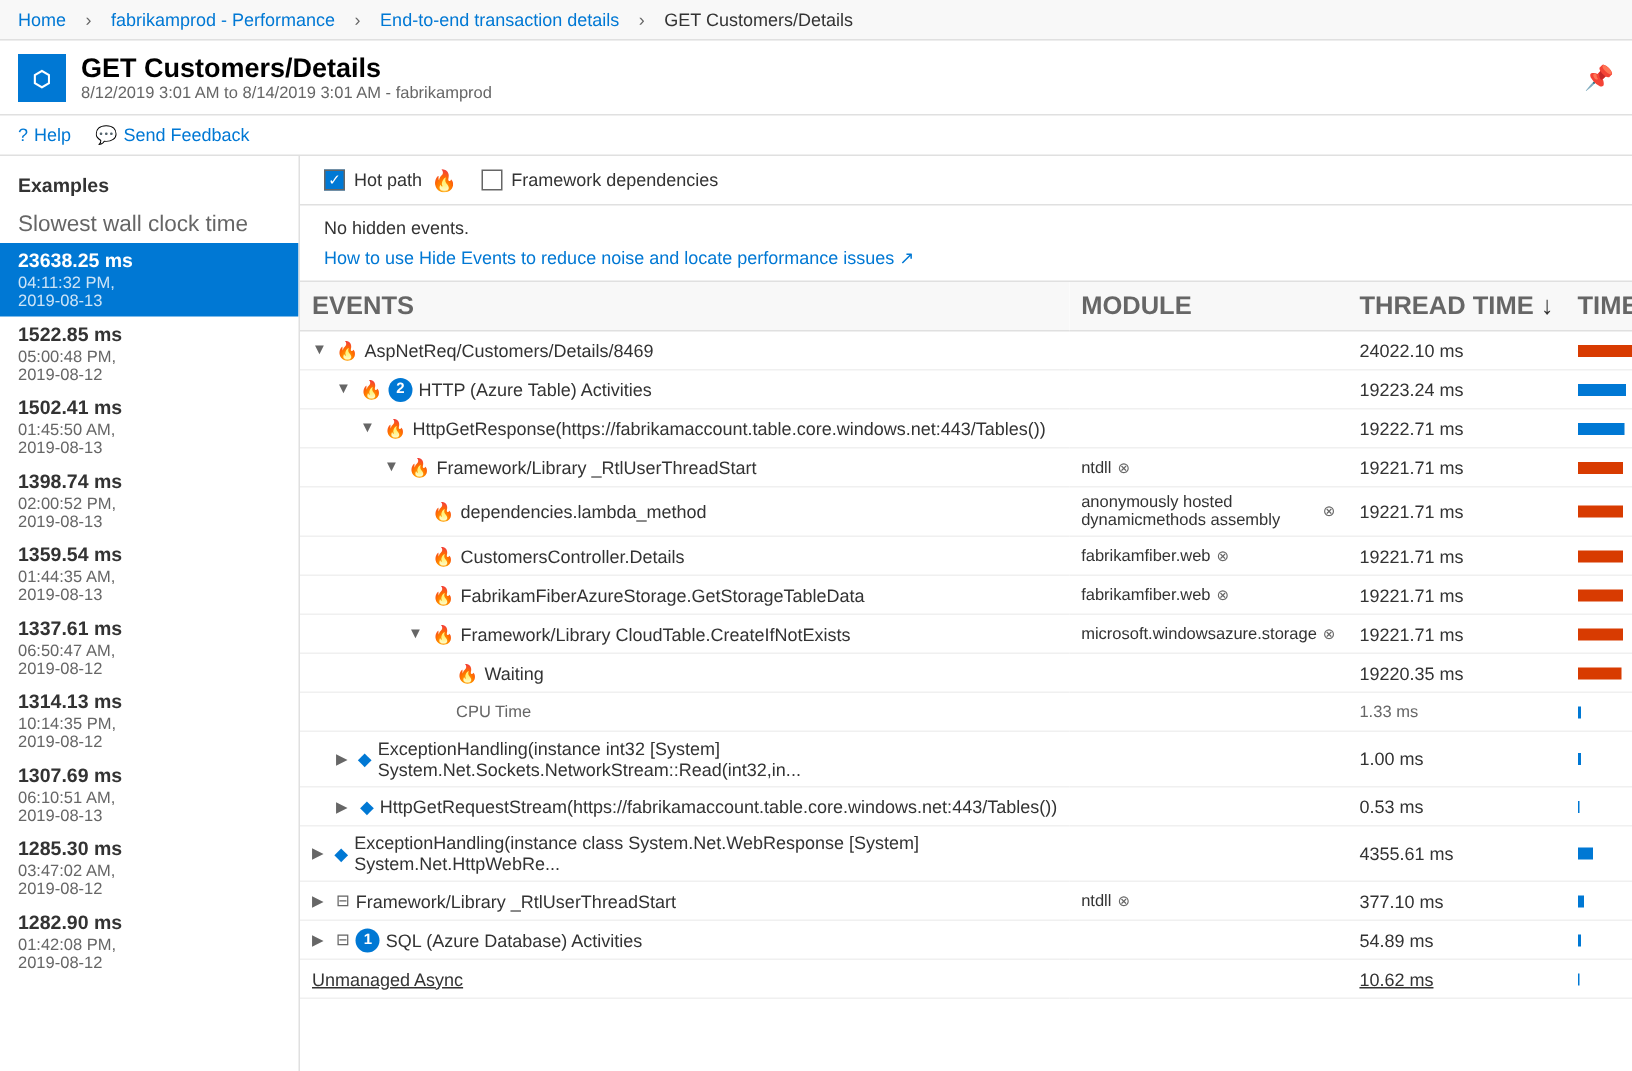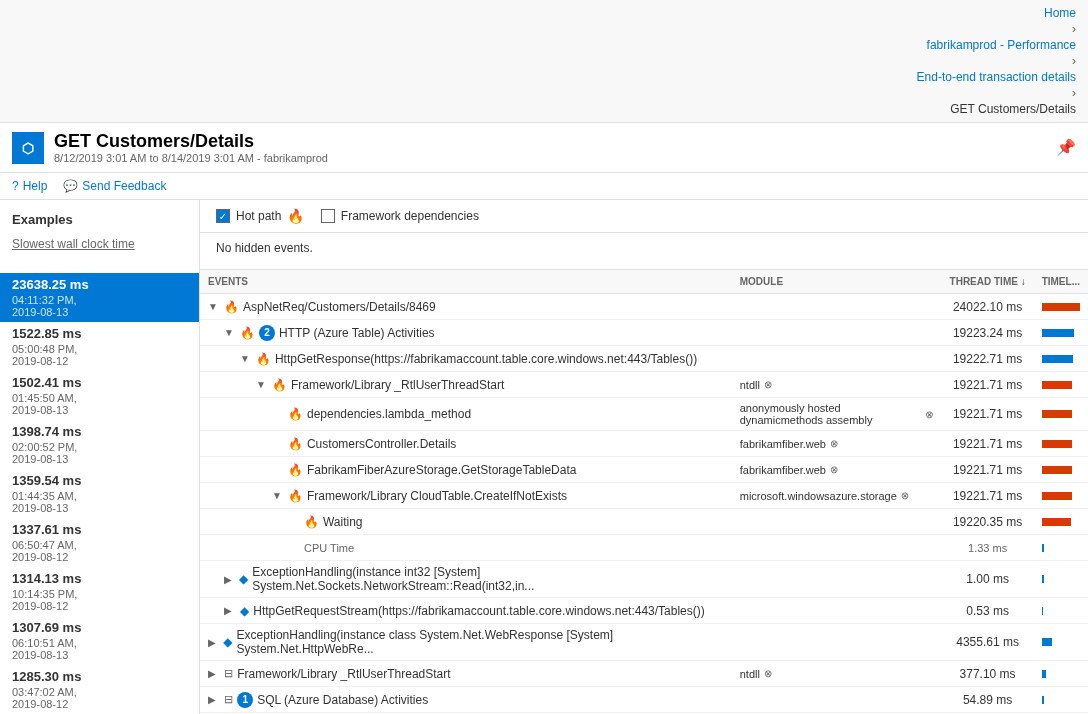--- a/index.html
+++ b/index.html
@@ -1,19 +1,19 @@
 <!DOCTYPE html>
 <html><head>
   <meta charset="utf-8">
   <style>
     * { box-sizing: border-box; margin: 0; padding: 0; }
     body { font-family: 'Segoe UI', Arial, sans-serif; font-size: 12px; color: #333; background: #fff; overflow: hidden; }
     
     
-    .breadcrumb { display: flex; align-items: flex-end; gap: 2px; padding: 6px 12px; font-size: 12px; color: #0078d4; background: #f8f8f8; border-bottom: 1px solid #e0e0e0; flex-direction: column; }
+    .breadcrumb { display: flex; align-items: flex-start; gap: 13px; padding: 6px 12px; font-size: 12px; color: #0078d4; background: #f8f8f8; border-bottom: 1px solid #e0e0e0; }
     .breadcrumb span { color: #666; }
     .breadcrumb a { color: #0078d4; text-decoration: none; cursor: pointer; }
     
     
     .header { display: flex; align-items: center; justify-content: space-between; padding: 8px 12px; border-bottom: 1px solid #e0e0e0; }
     .header-left { display: flex; align-items: center; gap: 10px; }
     .header-icon { width: 32px; height: 32px; background: #0078d4; display: flex; align-items: center; justify-content: center; color: white; font-size: 14px; font-weight: bold; }
     .header-title { font-size: 18px; font-weight: 600; color: #000; }
     .header-subtitle { font-size: 11px; color: #666; }
     .pin-icon { cursor: pointer; color: #666; font-size: 16px; }
@@ -21,21 +21,21 @@
     
     .toolbar { display: flex; align-items: center; gap: 16px; padding: 6px 12px; border-bottom: 1px solid #e0e0e0; }
     .toolbar-item { display: flex; align-items: center; gap: 4px; color: #0078d4; cursor: pointer; font-size: 12px; }
     
     
     .main-layout { display: flex; height: calc(714px - 100px); }
     
     
     .sidebar { width: 200px; border-right: 1px solid #e0e0e0; overflow-y: auto; padding: 8px 0; flex-shrink: 0; }
     .sidebar-title { font-size: 13px; font-weight: 600; padding: 4px 12px 8px; }
-    .sidebar-subtitle { font-size: 12px; color: #666; padding: 2px 12px 22px; text-decoration: underline; }
+    .sidebar-subtitle { font-size: 15px; color: #666; padding: 2px 12px 4px; }
     .sidebar-item { padding: 4px 12px; cursor: pointer; }
     .sidebar-item.active { background: #0078d4; color: white; }
     .sidebar-item.active .item-time { color: white; }
     .sidebar-item.active .item-date { color: #cce4f7; }
     .item-time { font-size: 13px; font-weight: 600; }
     .item-date { font-size: 11px; color: #666; margin-top: 2px; }
     
     
     .content { flex: 1; overflow: hidden; display: flex; flex-direction: column; }
     
@@ -52,39 +52,39 @@
     .hide-events-label { font-size: 11px; font-weight: 600; color: #666; text-transform: uppercase; letter-spacing: 0.5px; margin-bottom: 8px; }
     .button-group { display: flex; gap: 0; margin-bottom: 8px; }
     .btn { padding: 5px 16px; border: 1px solid #ccc; background: white; cursor: pointer; font-size: 12px; }
     .btn.active { background: #f0f0f0; border-color: #999; font-weight: 600; }
     .no-events-text { font-size: 12px; color: #333; margin-bottom: 6px; }
     .link-text { color: #0078d4; cursor: pointer; font-size: 12px; }
     
     
     .events-section { flex: 1; overflow: auto; }
     .events-table { width: 100%; border-collapse: collapse; }
-    .events-table th { position: sticky; top: 0; background: #f8f8f8; font-size: 10px; font-weight: 600; color: #666; text-transform: uppercase; padding: 6px 8px; text-align: left; border-bottom: 1px solid #e0e0e0; white-space: nowrap; }
+    .events-table th { position: sticky; top: 0; background: #f8f8f8; font-size: 17px; font-weight: 600; color: #666; text-transform: uppercase; padding: 6px 8px; text-align: left; border-bottom: 1px solid #e0e0e0; white-space: nowrap; }
     .events-table td { padding: 4px 8px; border-bottom: 1px solid #f0f0f0; font-size: 12px; vertical-align: middle; }
     .sort-arrow { color: #333; }
     
     .event-row td { height: 26px; }
     .event-name { display: flex; align-items: center; gap: 4px; }
     .expand-btn { cursor: pointer; color: #666; font-size: 10px; width: 12px; }
     .indent-1 { padding-left: 16px; }
     .indent-2 { padding-left: 32px; }
     .indent-3 { padding-left: 48px; }
     .indent-4 { padding-left: 64px; }
     .indent-5 { padding-left: 80px; }
     
     .badge { display: inline-flex; align-items: center; justify-content: center; width: 16px; height: 16px; border-radius: 50%; background: #0078d4; color: white; font-size: 10px; font-weight: 600; }
     
     .module-cell { display: flex; align-items: center; gap: 4px; font-size: 11px; }
     .close-x { color: #666; cursor: pointer; font-size: 10px; }
     
-    .time-cell { text-align: center; font-size: 12px; white-space: nowrap; }
+    .time-cell { text-align: left; font-size: 12px; white-space: nowrap; }
     .timeline-cell { width: 40px; }
     .timeline-bar { height: 8px; background: #0078d4; }
     .timeline-bar-orange { background: #d83b01; }
     
     .cpu-row td { color: #666; font-size: 11px; }
     .unmanaged-row td { font-size: 12px; color: #333; text-decoration: underline; }
   </style>
 </head>
 <body>
 
@@ -179,20 +179,21 @@
         <span class="fire-icon">🔥</span>
       </div>
       <div class="checkbox-item">
         <div class="checkbox unchecked"></div>
         <span>Framework dependencies</span>
       </div>
     </div>
 
     <div class="hide-events-section">
       <div class="no-events-text">No hidden events.</div>
+      <a class="link-text">How to use Hide Events to reduce noise and locate performance issues ↗</a>
     </div>
 
     <div class="events-section">
       <table class="events-table">
         <thead>
           <tr>
             <th>EVENTS</th>
             <th>MODULE</th>
             <th style="cursor:pointer;text-align:right;">THREAD TIME <span class="sort-arrow">↓</span></th>
             <th>TIMEL...</th>

